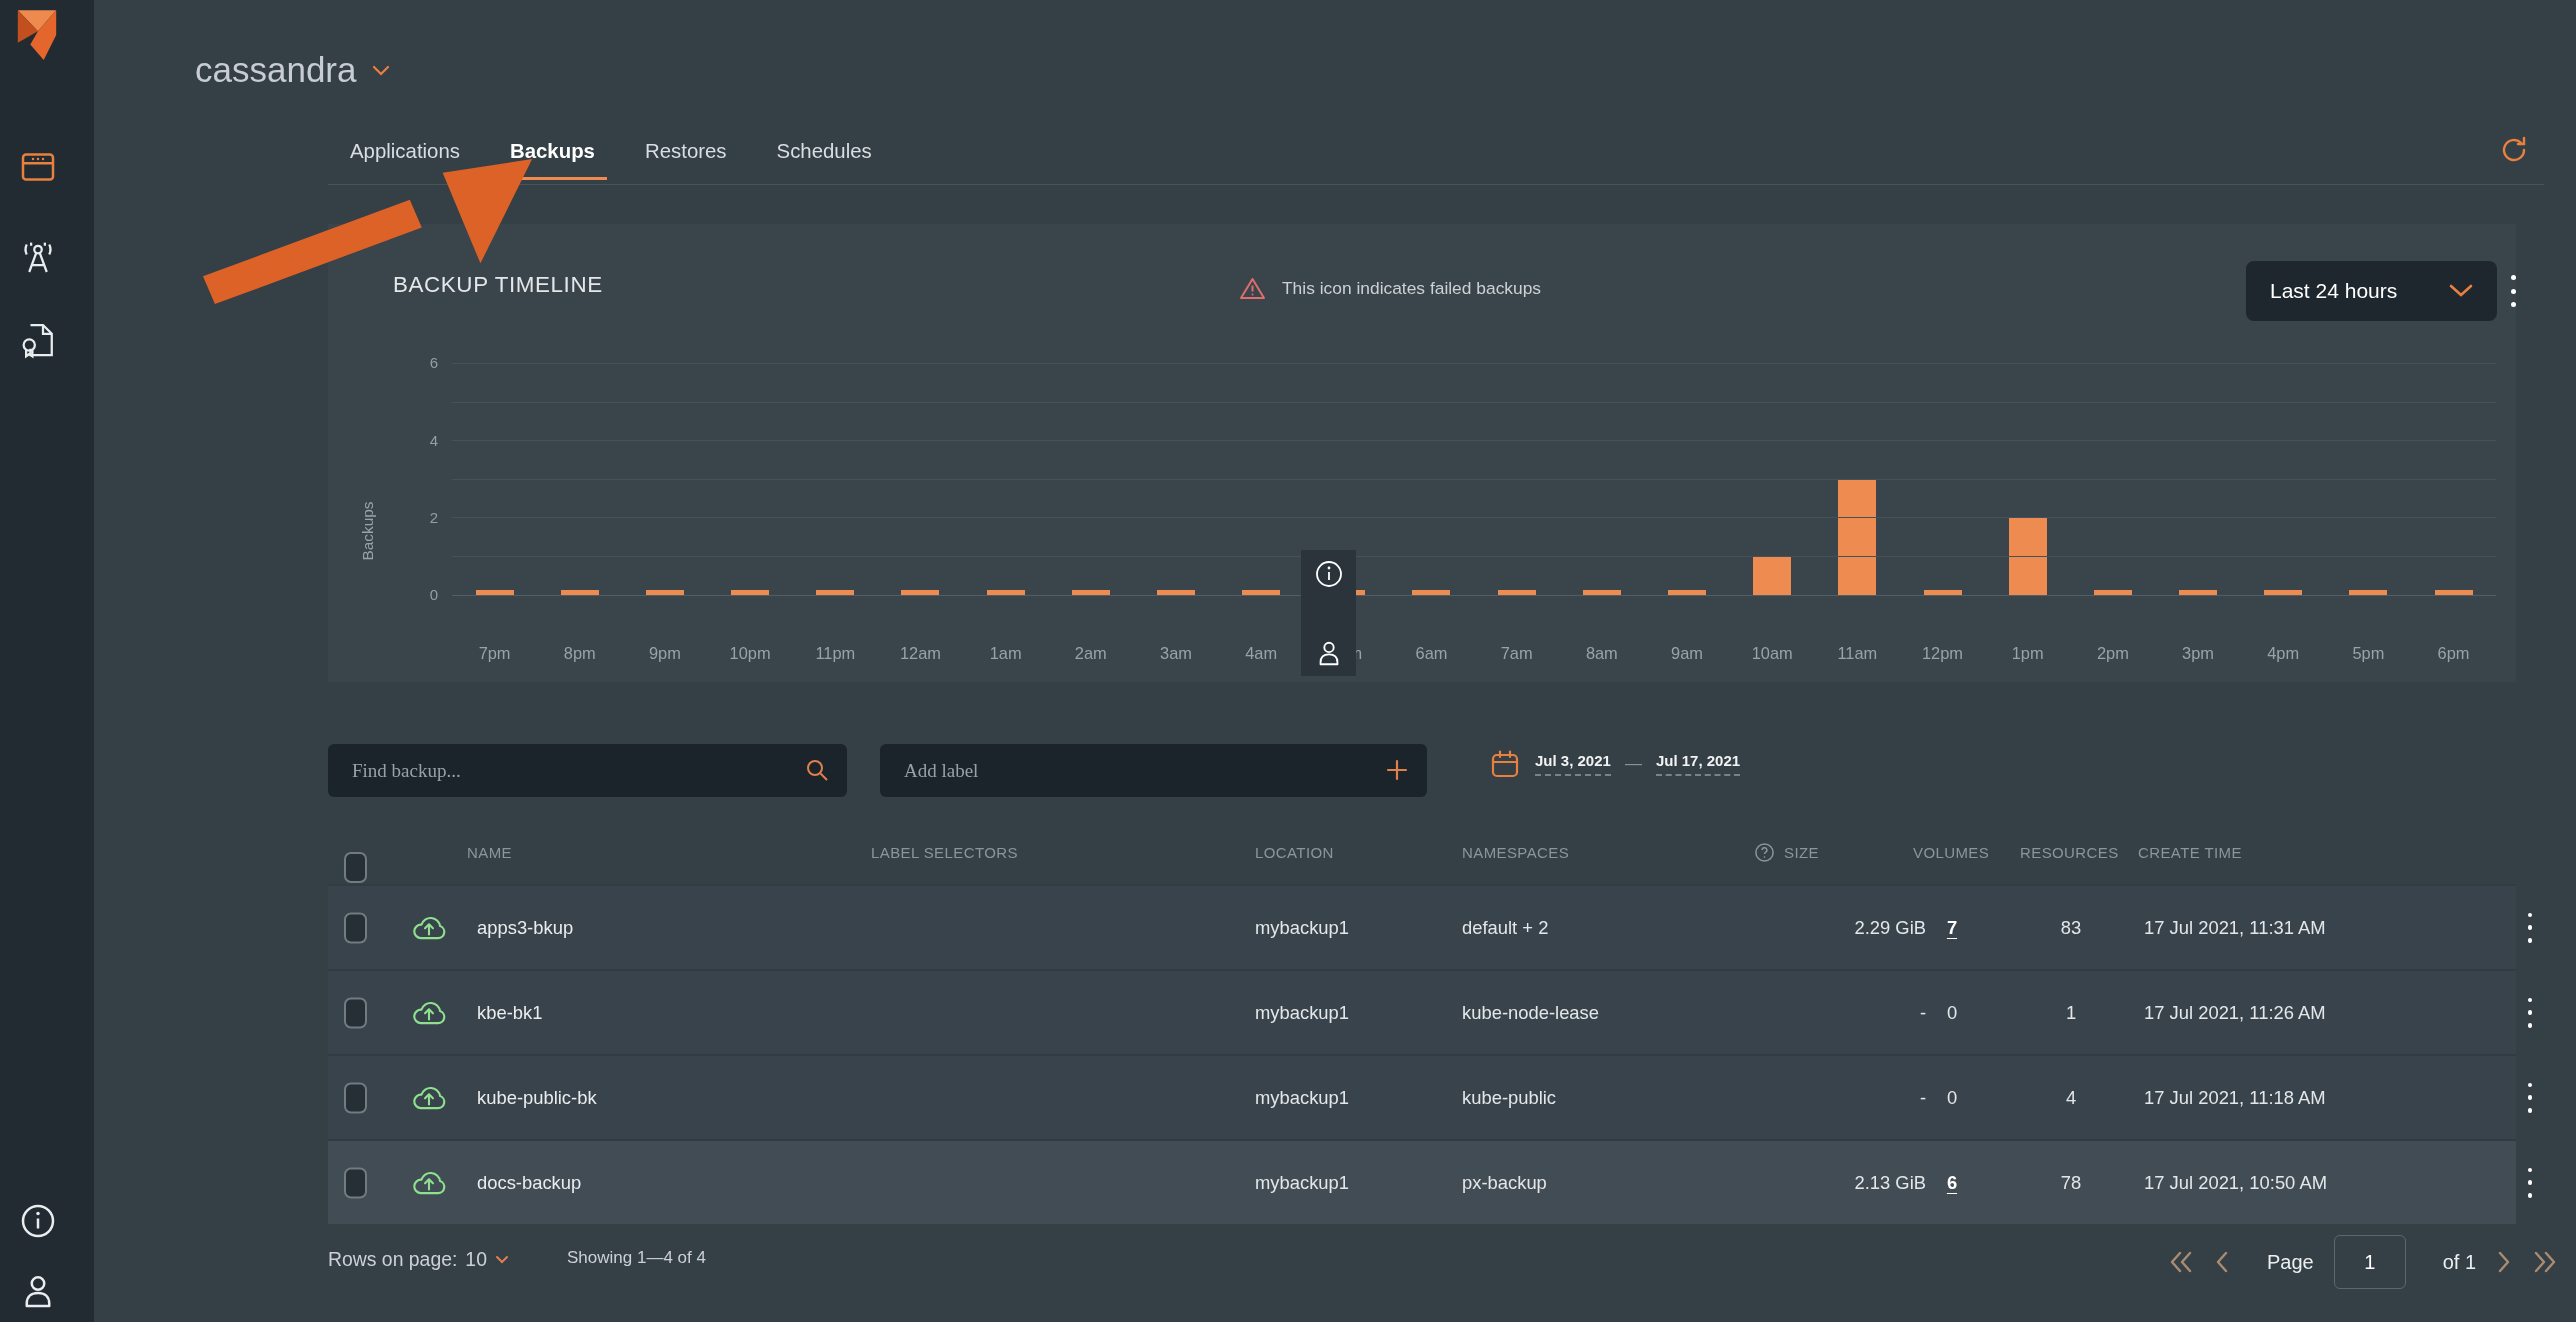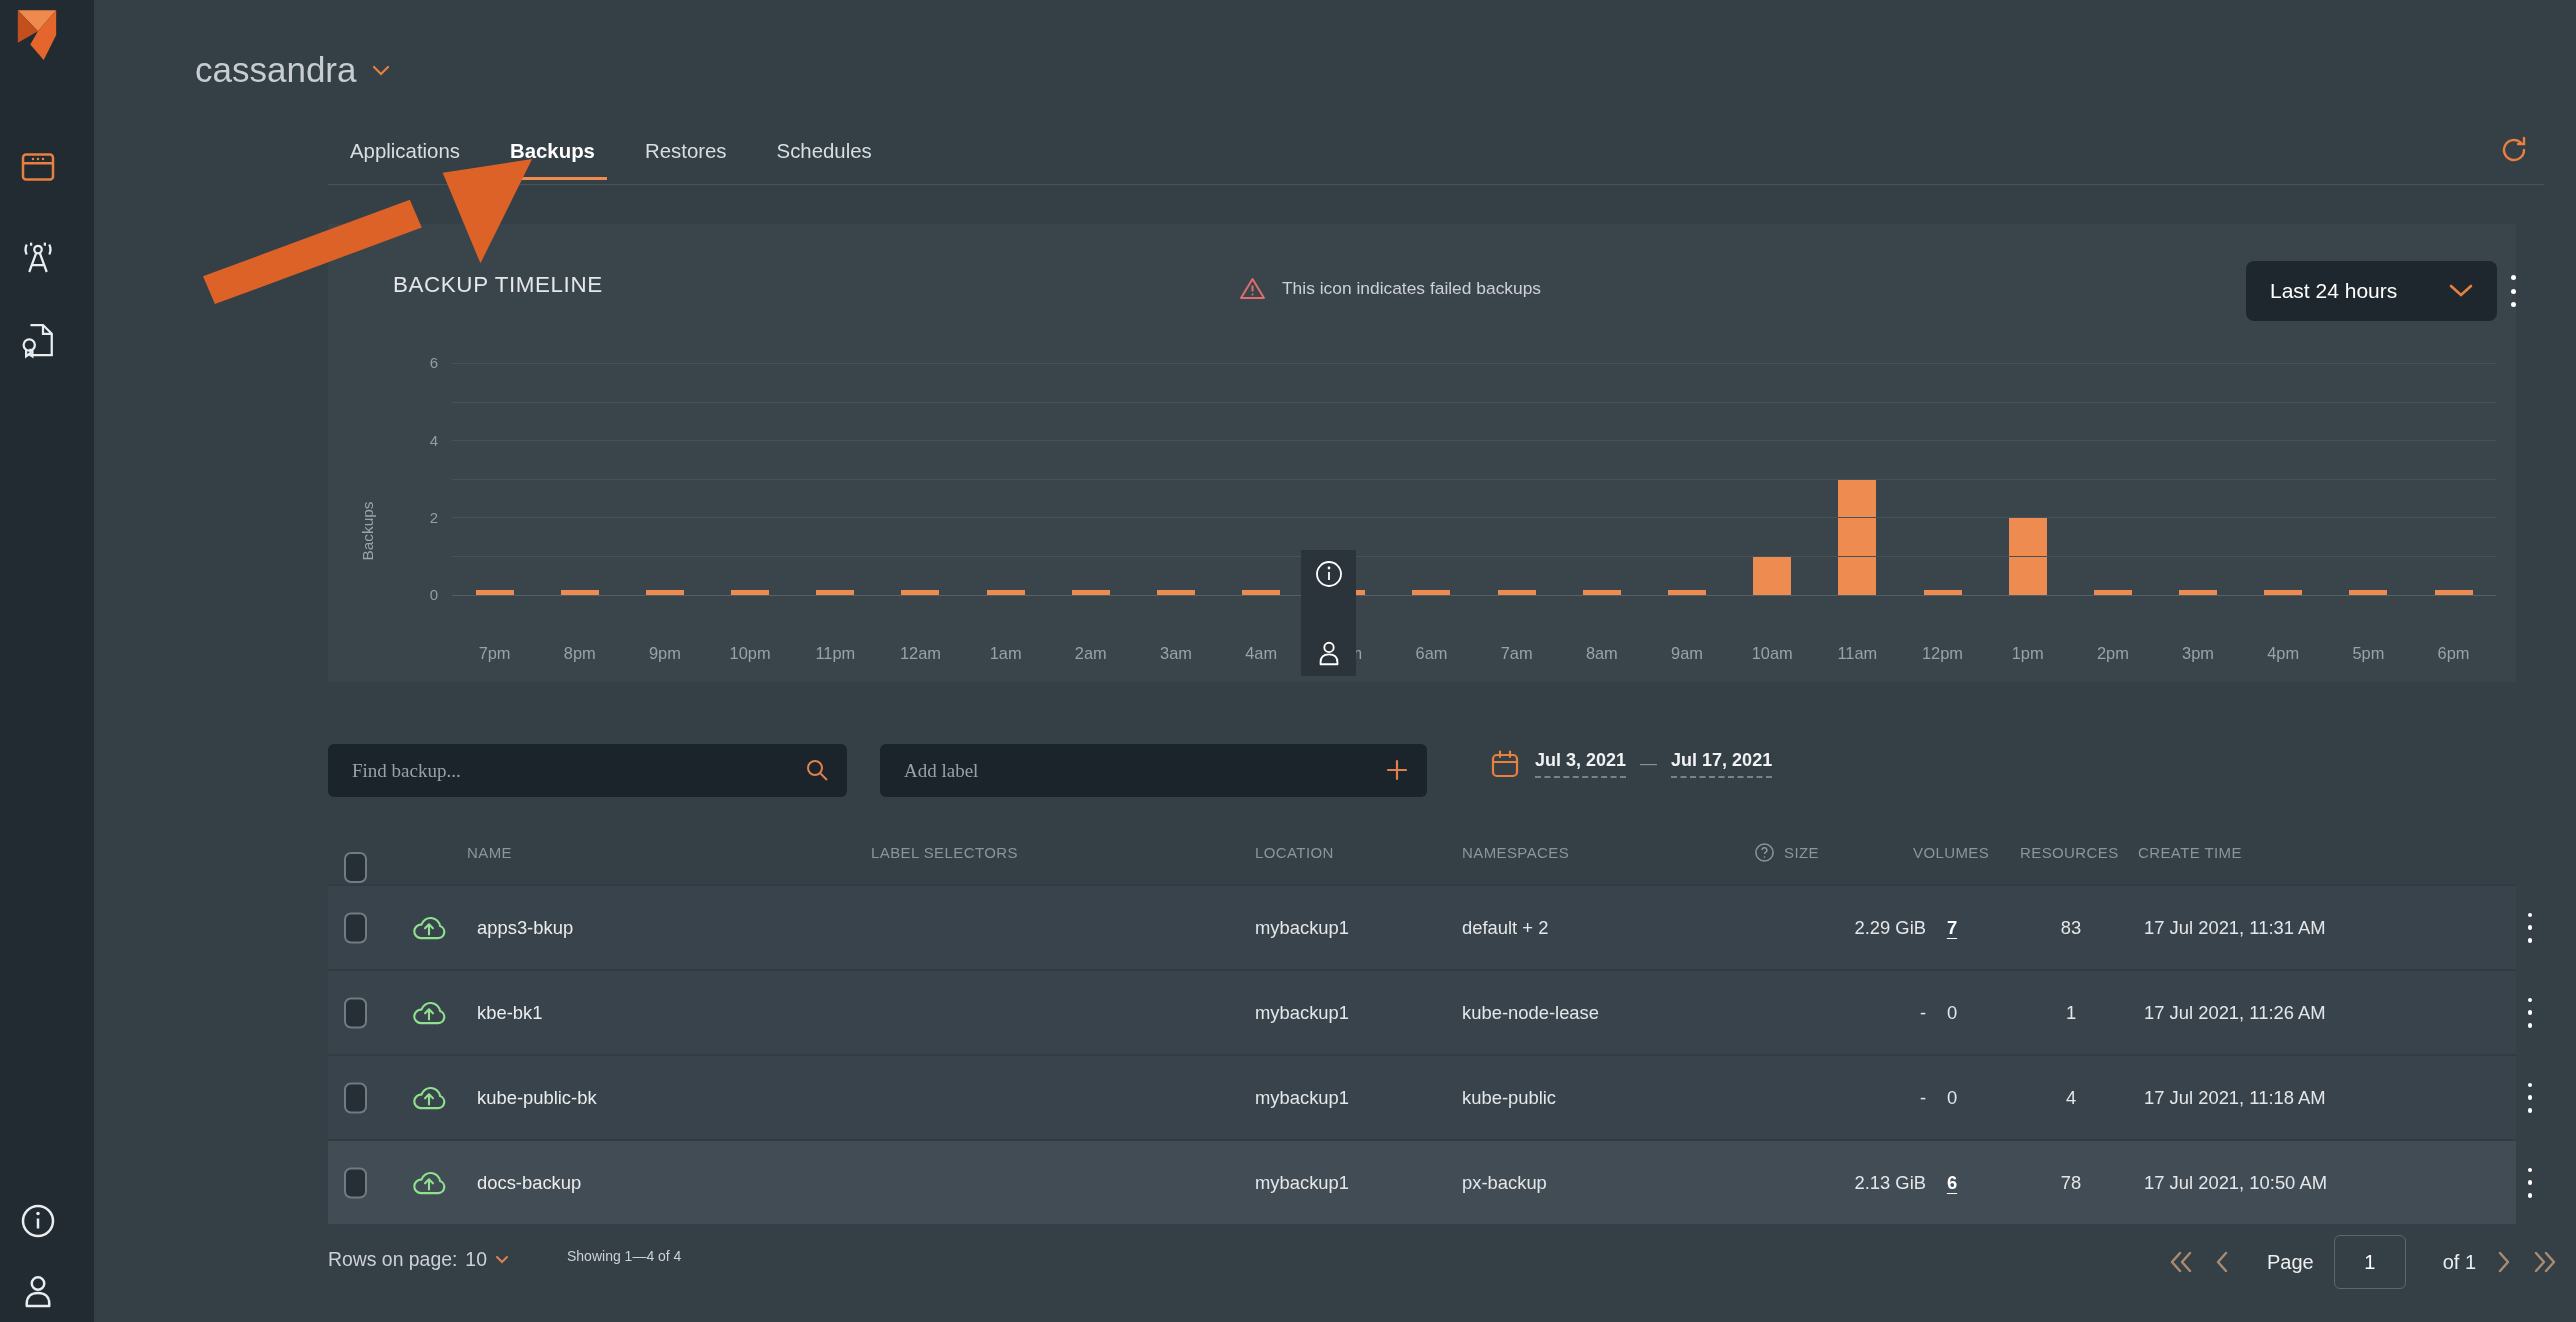--- a/index.html
+++ b/index.html
@@ -52,21 +52,21 @@
   
   .find-input,.label-input{position:absolute;top:744px;height:53px;background:#1b242a;border-radius:6px;box-sizing:border-box;font-family:Liberation Serif, serif;}
   .find-input{left:328px;width:519px;}
   .label-input{left:880px;width:547px;}
   .find-input input,.label-input input{
     position:absolute;left:0;top:0;width:100%;height:100%;background:transparent;border:none;outline:none;
     color:#dfe3e5;font-size:19px;padding:0 60px 0 24px;box-sizing:border-box;font-family:inherit;}
   .find-input input::placeholder,.label-input input::placeholder{color:#98a1a8;opacity:1;}
   .input-icon{position:absolute;right:18px;top:14px;cursor:pointer;}
   .date-range{position:absolute;left:1489px;top:748px;display:flex;align-items:center;gap:14px;}
-  .date-field{font-size:18px;font-weight:700;color:#f0f2f3;border-bottom:2px dashed #78828a;padding-bottom:5px;cursor:pointer;}
+  .date-field{font-size:15px;font-weight:700;color:#f0f2f3;border-bottom:2px dashed #78828a;padding-bottom:5px;cursor:pointer;}
   .date-sep{color:#8b959c;font-size:17px;}
   
   .table{position:absolute;left:328px;top:826px;width:2188px;}
   .thead{position:relative;height:58px;color:#8b959b;font-size:15px;letter-spacing:0.4px;}
   .thead .hcell{position:absolute;top:18px;}
   .cb{position:absolute;left:16px;top:50%;transform:translateY(-50%);width:23px;height:31px;border:2.5px solid #717b82;border-radius:7px;background:#262f36;cursor:pointer;box-sizing:border-box;}
   .thead .cb{top:26px;transform:none;}
   .h-name{left:139px}.h-label{left:543px}.h-loc{left:927px}.h-ns{left:1134px}
   .h-size-ico{left:1426px;top:16px !important;}
   .h-size{left:1456px}.h-vol{left:1585px}.h-res{left:1692px}.h-time{left:1810px}
@@ -79,21 +79,21 @@
   .c-size{left:1479px;width:119px;text-align:right;}
   .c-vol{left:1584px;width:80px;text-align:center;}
   .c-vol.link{font-weight:700;color:#fff;text-decoration:underline;text-underline-offset:4px;cursor:pointer;}
   .c-res{left:1703px;width:80px;text-align:center;}
   .c-time{left:1816px}
   .rowkebab{position:absolute;left:2196px;top:50%;transform:translateY(-50%);width:12px;height:36px;cursor:pointer;
     display:flex;flex-direction:column;align-items:center;justify-content:space-between;padding:3px 0;box-sizing:border-box;}
   .rowkebab i{width:4.5px;height:4.5px;}
   
   .rows-on-page{position:absolute;left:328px;top:1248px;font-size:19.4px;color:#ccd1d5;display:flex;align-items:center;gap:8px;cursor:pointer;}
-  .showing{position:absolute;left:567px;top:1248px;font-size:14px;color:#ccd1d5;}
+  .showing{position:absolute;left:567px;top:1248px;font-size:17px;color:#ccd1d5;}
   .pagination{position:absolute;left:2168px;top:1236px;height:52px;display:flex;align-items:center;gap:20px;}
   .pg-btn{cursor:pointer;}
   .pg-label{font-size:20px;color:#eceff0;margin-left:17px;}
   .page-box{width:66px;height:50px;border:1px solid #5d676f;border-radius:6px;background:transparent;
     color:#fff;font-size:20px;text-align:center;outline:none;font-family:inherit;}
 </style>
 </head>
 <body>
 
 <div class="sidebar">

